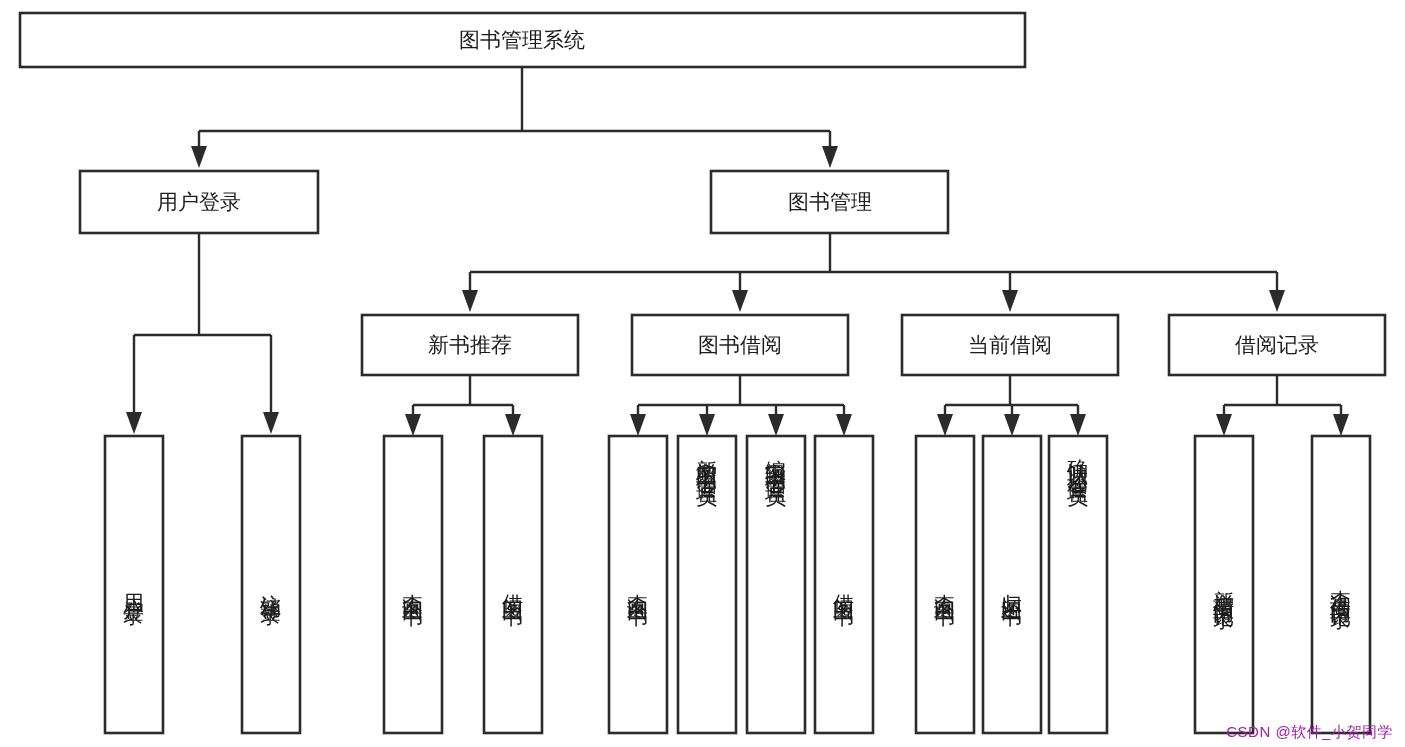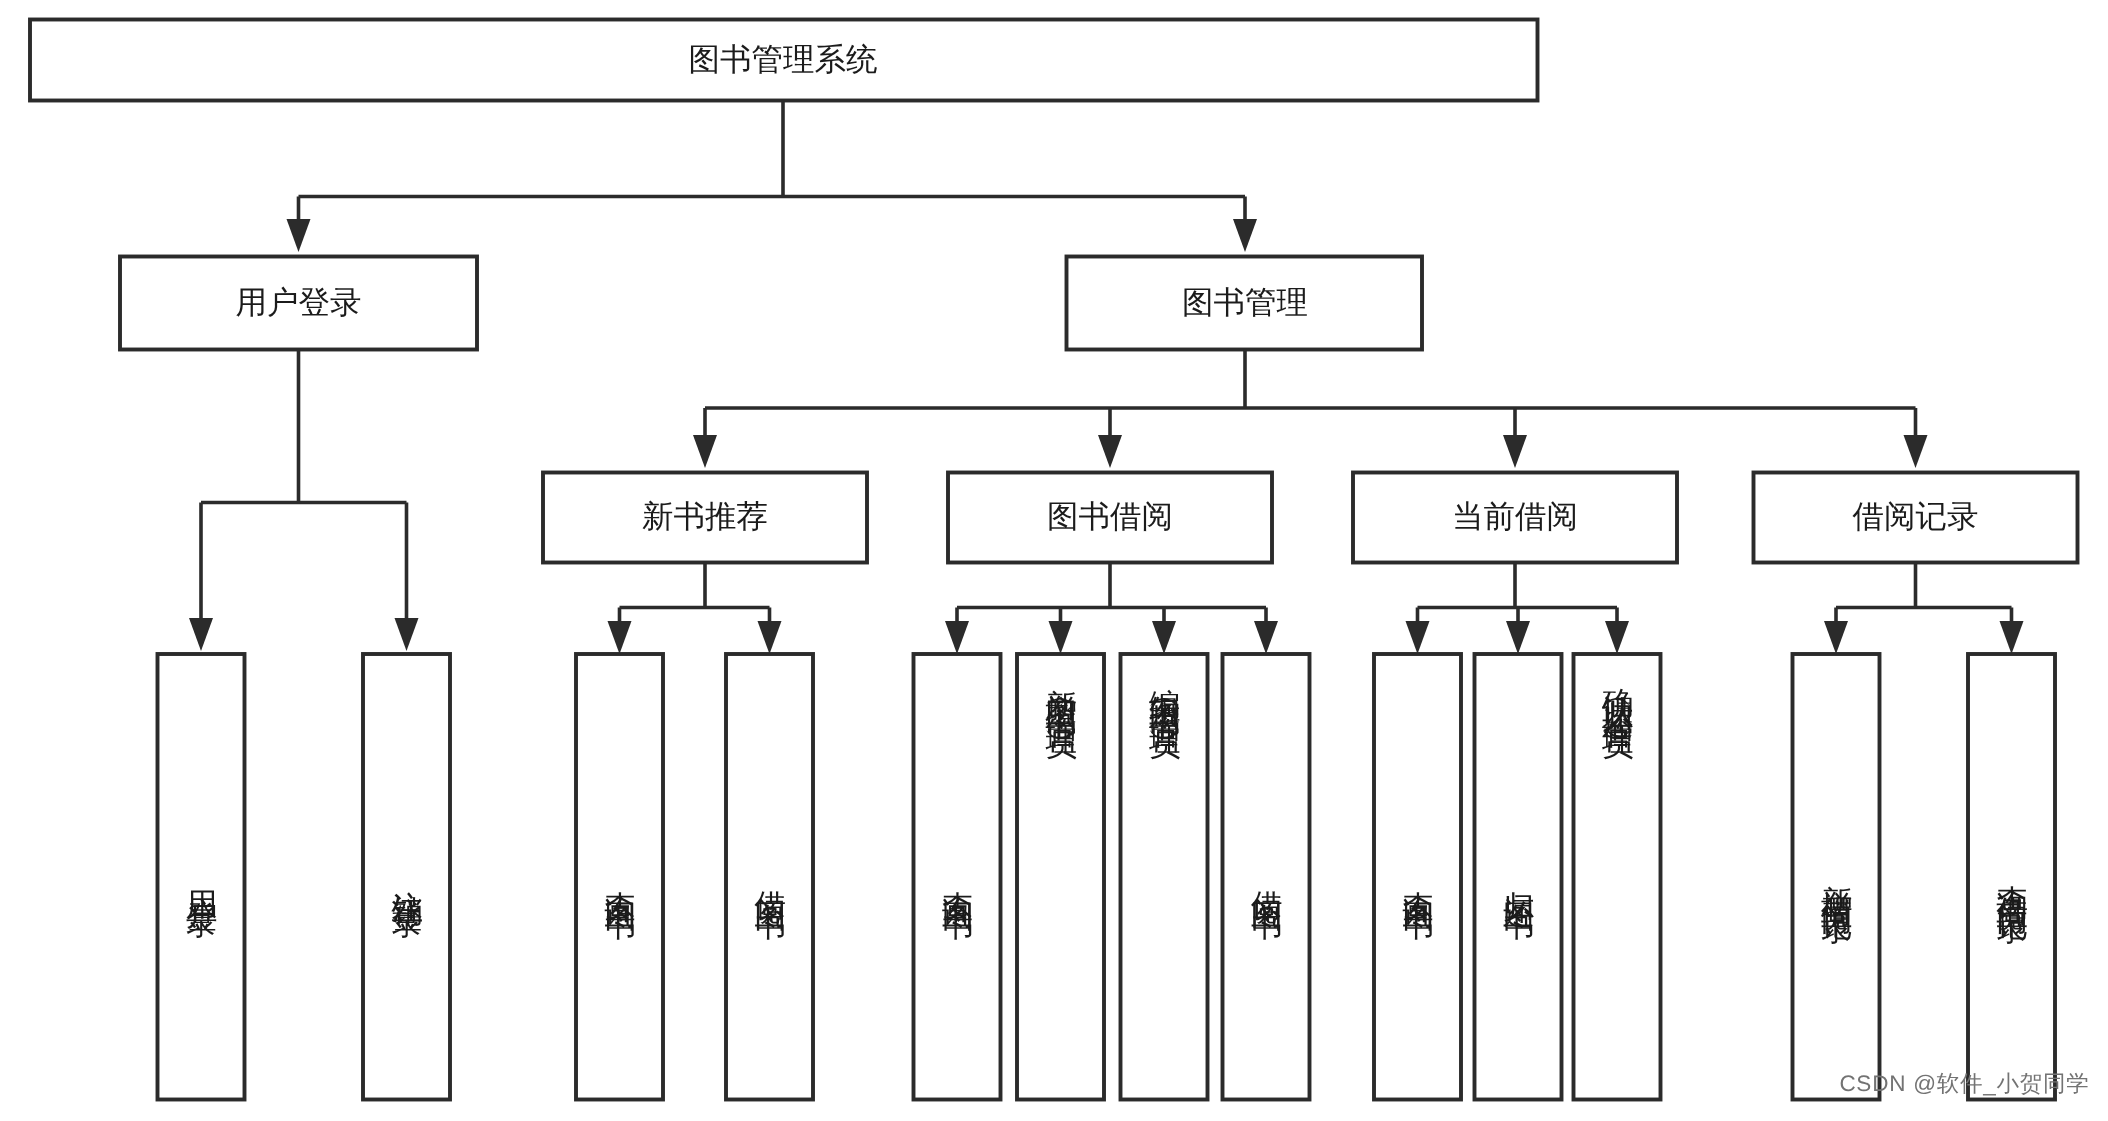--- a/index.html
+++ b/index.html
@@ -67,24 +67,24 @@
     justify-content: center;
   }
   .node-label-v.top-aligned {
     justify-content: flex-start;
     padding-top: 6px;
     box-sizing: border-box;
   }
   #watermark {
     position: absolute;
     right: 12px;
-    bottom: 15px;
+    bottom: 5px;
     font-family: "Liberation Sans", "DejaVu Sans", sans-serif;
     font-size: 15px;
-    color: #737373;
+    color: #a21caf;
     letter-spacing: 0.5px;
     white-space: nowrap;
   }
 </style>
 </head>
 <body>
 
 <div id="diagram-root">
 
   <svg id="flow" viewBox="0 0 1405 747">

